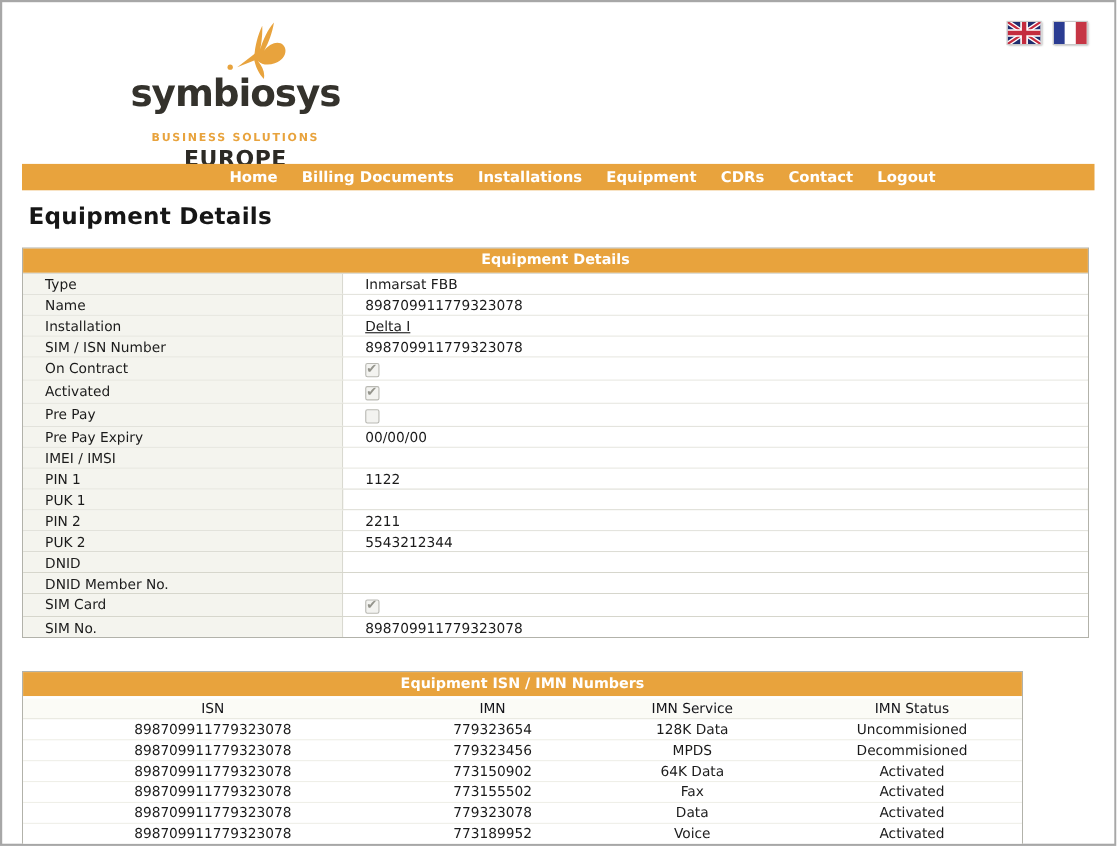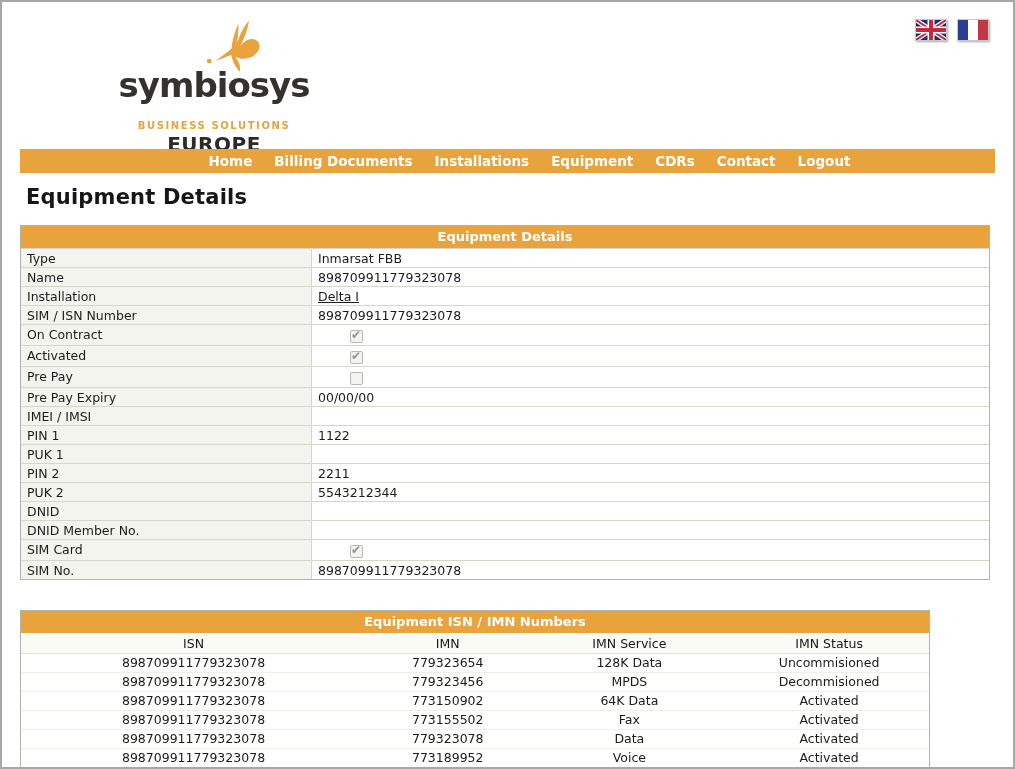--- a/index.html
+++ b/index.html
@@ -56,22 +56,22 @@
   
   .details {
     position:absolute; left:18px; top:223px; width:970px;
     border:1px solid #b2b2aa; background:#fff;
   }
   .section-header {
     background:#e8a33d; color:#ffffff; font-weight:bold; font-size:13px;
     text-align:center; height:22px; line-height:22px;
   }
   .detail-row { display:flex; border-top:1px solid #d6d6cc; min-height:19px; }
-  .detail-row.cb-row { min-height:21px;gap:32px; }
-  .cell { font-size:12.5px; color:#1b1b1b; padding:2px 6px 1px 6px; line-height:15px; }
+  .detail-row.cb-row { min-height:21px; }
+  .cell { font-size:12.5px; color:#1b1b1b; padding:2px 6px 1px 20px; line-height:15px; }
   .cell.label {
     width:291px; flex:0 0 291px; background:#f4f4ee; border-right:1px solid #d6d6cc;
   }
   .cell.value { flex:1; background:#ffffff; }
   .cell-link { color:#1b1b1b; text-decoration:underline; cursor:pointer; }
 
   .checkbox {
     display:inline-block; width:13px; height:13px; margin-top:1px;
     background:#f3f3f0; border:1px solid #b9b9b3; border-radius:2px;
     position:relative; vertical-align:middle;

